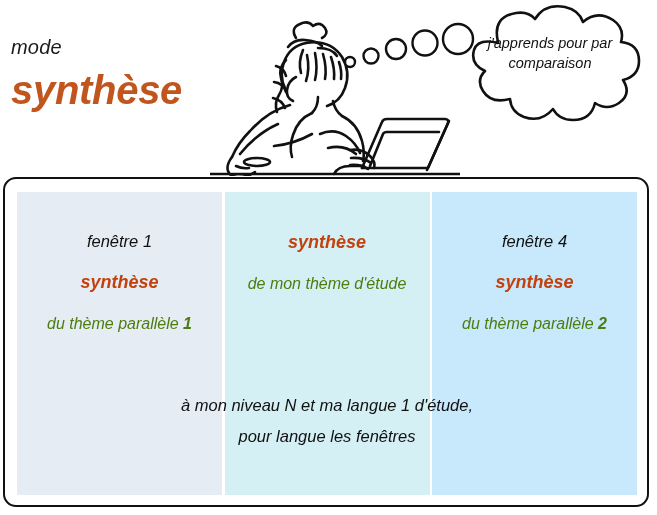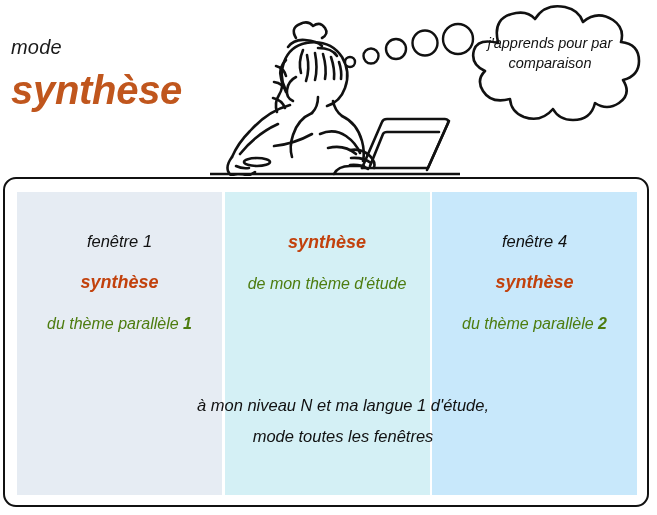--- a/index.html
+++ b/index.html
@@ -123,29 +123,28 @@
     font-size: 16px;
     line-height: 22px;
     color: #4d7c0f;
     padding: 0 4px;
   }
   .col-sub b { font-weight: bold; }
 
   
   .caption {
     position: absolute;
-    left: 5px;
+    left: 17px;
     top: 390px;
     width: 620px;
     text-align: center;
     font-size: 16.5px;
     line-height: 31px;
     color: #111111;
     pointer-events: none;
-    padding-left: 28px;
   }
 </style>
 </head>
 <body>
 
 <div id="canvas">
 
   <div class="mode-label">mode</div>
   <div class="mode-title">synthèse</div>
 
@@ -259,16 +258,16 @@
       <div class="col-sub">
         <span>du thème parallèle</span>
         <b>2</b>
       </div>
     </div>
 
   </div>
 
   <div class="caption">
     <div>à mon niveau N  et ma langue 1 d'étude,</div>
-    <div>mode toutes les fenêtres</div>
+    <div>pour langue les fenêtres</div>
   </div>
 
 </div>
 
 </body></html>

